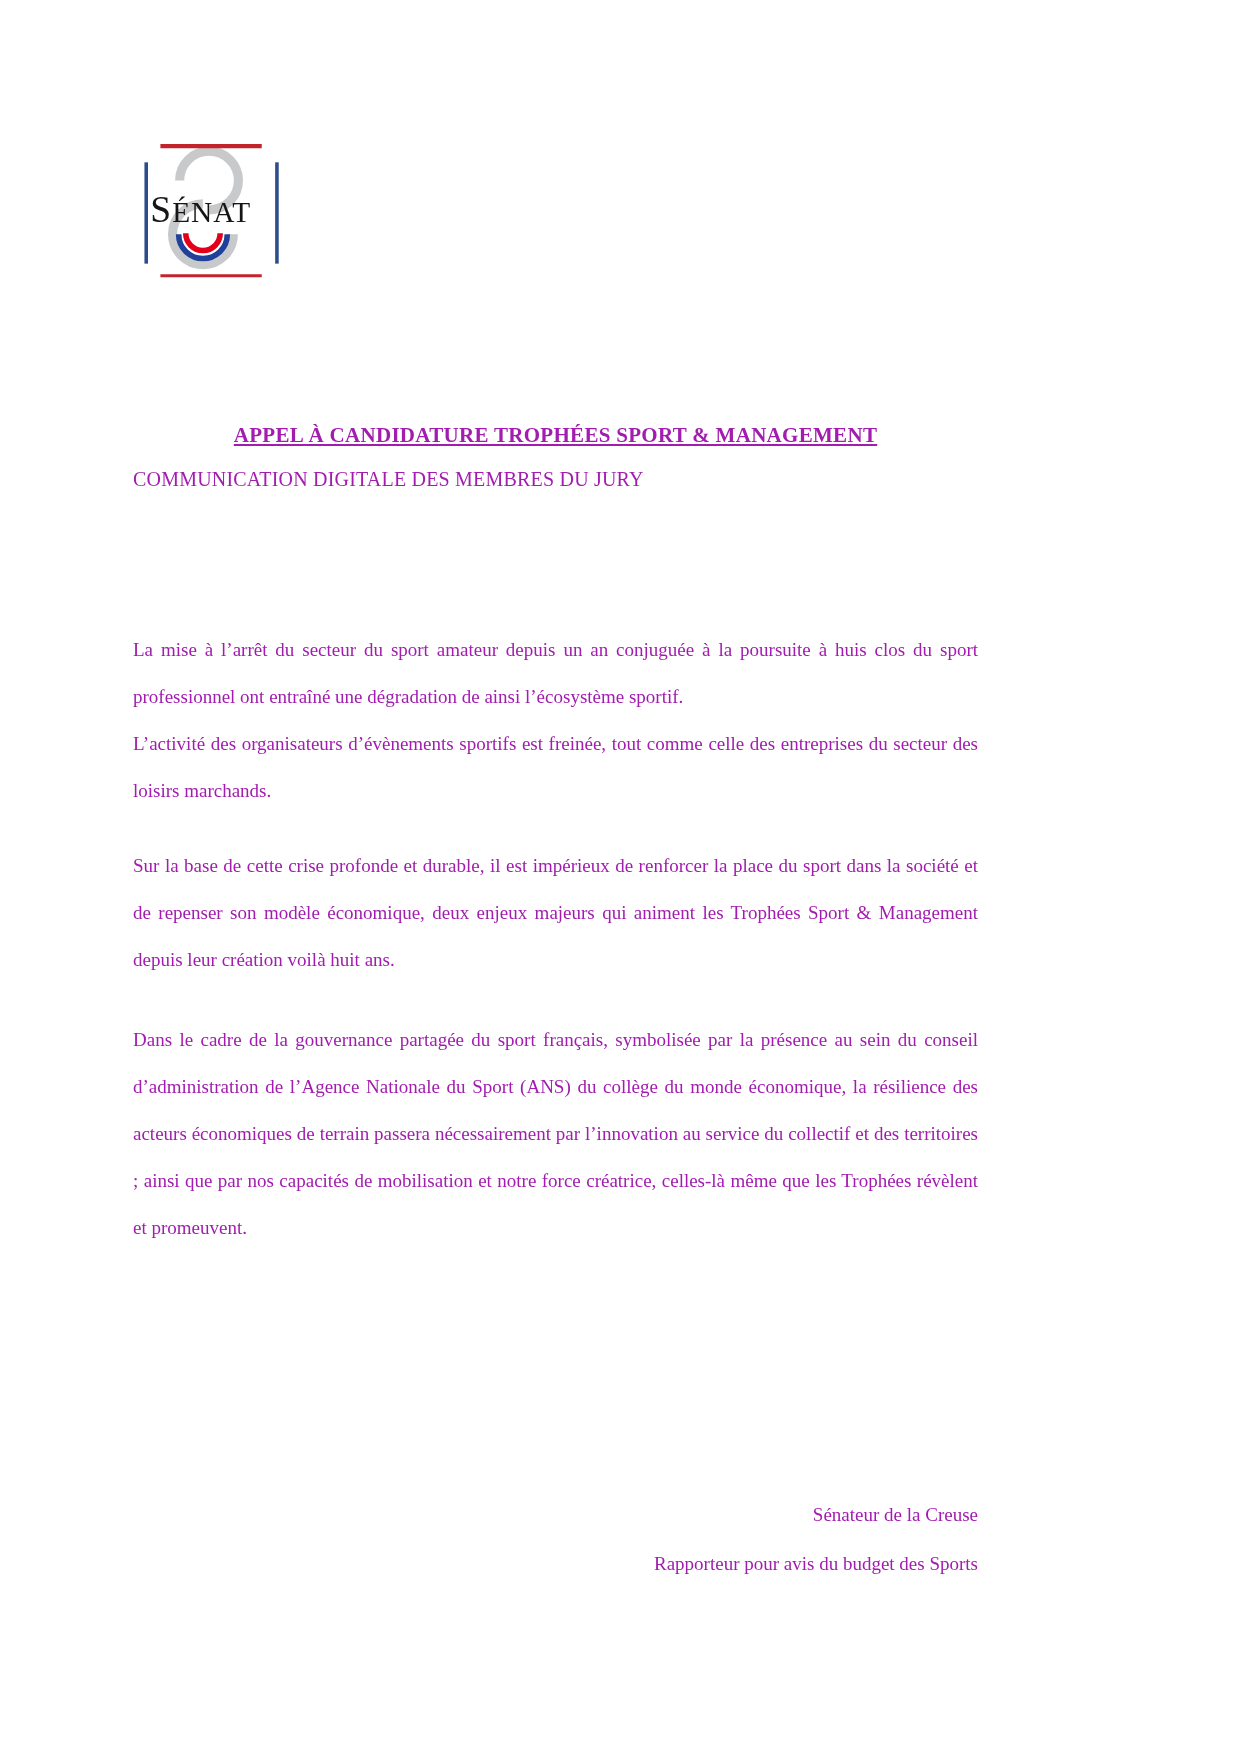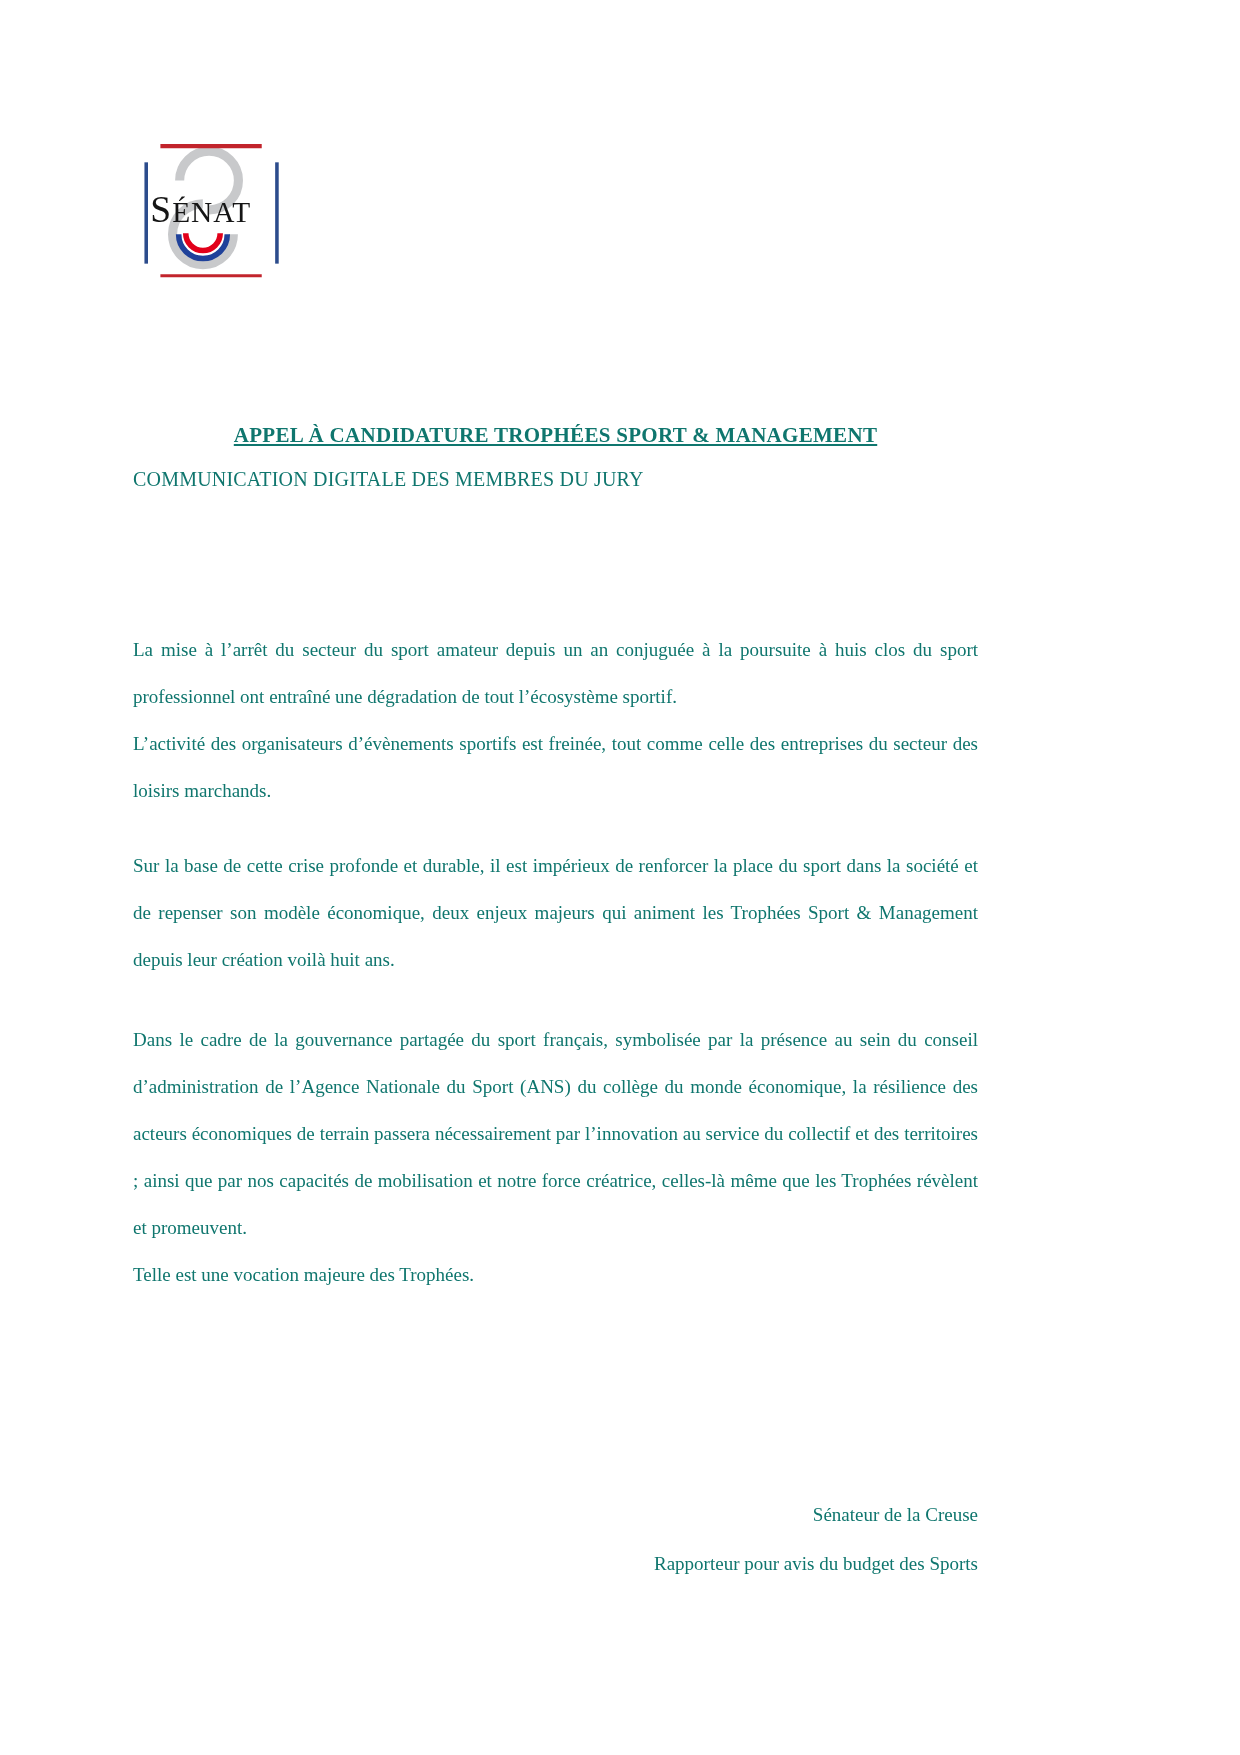--- a/index.html
+++ b/index.html
@@ -2,21 +2,21 @@
 <html><head>
 <meta charset="utf-8">
 <style>
   html, body { margin: 0; padding: 0; background: #ffffff; }
   .page {
     position: relative;
     width: 1240px;
     height: 1727px;
     background: #ffffff;
     font-family: "Liberation Serif", "DejaVu Serif", serif;
-    color: #0f766e;
+    color: #a21caf;
     overflow: hidden;
   }
 
   
   .logo {
     position: absolute;
     left: 130px;
     top: 138px;
     width: 152px;
     height: 152px;
@@ -94,25 +94,24 @@
       <line x1="145" y1="24" x2="145" y2="124" stroke="#2c4c8c" stroke-width="3.5"></line>
 
       <text x="20" y="83" fill="#151515" font-family="Liberation Serif, DejaVu Serif, serif" letter-spacing="1"><tspan font-size="37">S</tspan><tspan font-size="29">ÉNAT</tspan></text>
     </svg>
   </div>
 
   <div class="doc-title">APPEL À CANDIDATURE TROPHÉES SPORT &amp; MANAGEMENT</div>
   <div class="doc-subtitle">COMMUNICATION DIGITALE DES MEMBRES DU JURY</div>
 
   <div class="doc-body">
-    <p>La mise à l’arrêt du secteur du sport amateur depuis un an conjuguée à la poursuite à huis clos du sport professionnel ont entraîné une dégradation de tout l’écosystème sportif.</p>
+    <p>La mise à l’arrêt du secteur du sport amateur depuis un an conjuguée à la poursuite à huis clos du sport professionnel ont entraîné une dégradation de ainsi l’écosystème sportif.</p>
     <p>L’activité des organisateurs d’évènements sportifs est freinée, tout comme celle des entreprises du secteur des loisirs marchands.</p>
     <p class="g28">Sur la base de cette crise profonde et durable, il est impérieux de renforcer la place du sport dans la société et de repenser son modèle économique, deux enjeux majeurs qui animent les Trophées Sport &amp; Management depuis leur création voilà huit ans.</p>
     <p class="g33">Dans le cadre de la gouvernance partagée du sport français, symbolisée par la présence au sein du conseil d’administration de l’Agence Nationale du Sport (ANS) du collège du monde économique, la résilience des acteurs économiques de terrain passera nécessairement par l’innovation au service du collectif et des territoires ; ainsi que par nos capacités de mobilisation et notre force créatrice, celles-là même que les Trophées révèlent et promeuvent.</p>
-    <p>Telle est une vocation majeure des Trophées.</p>
   </div>
 
   <div class="sig">
     <div>Sénateur de la Creuse</div>
     <div>Rapporteur pour avis du budget des Sports</div>
   </div>
 
 </div>
 
 </body></html>

